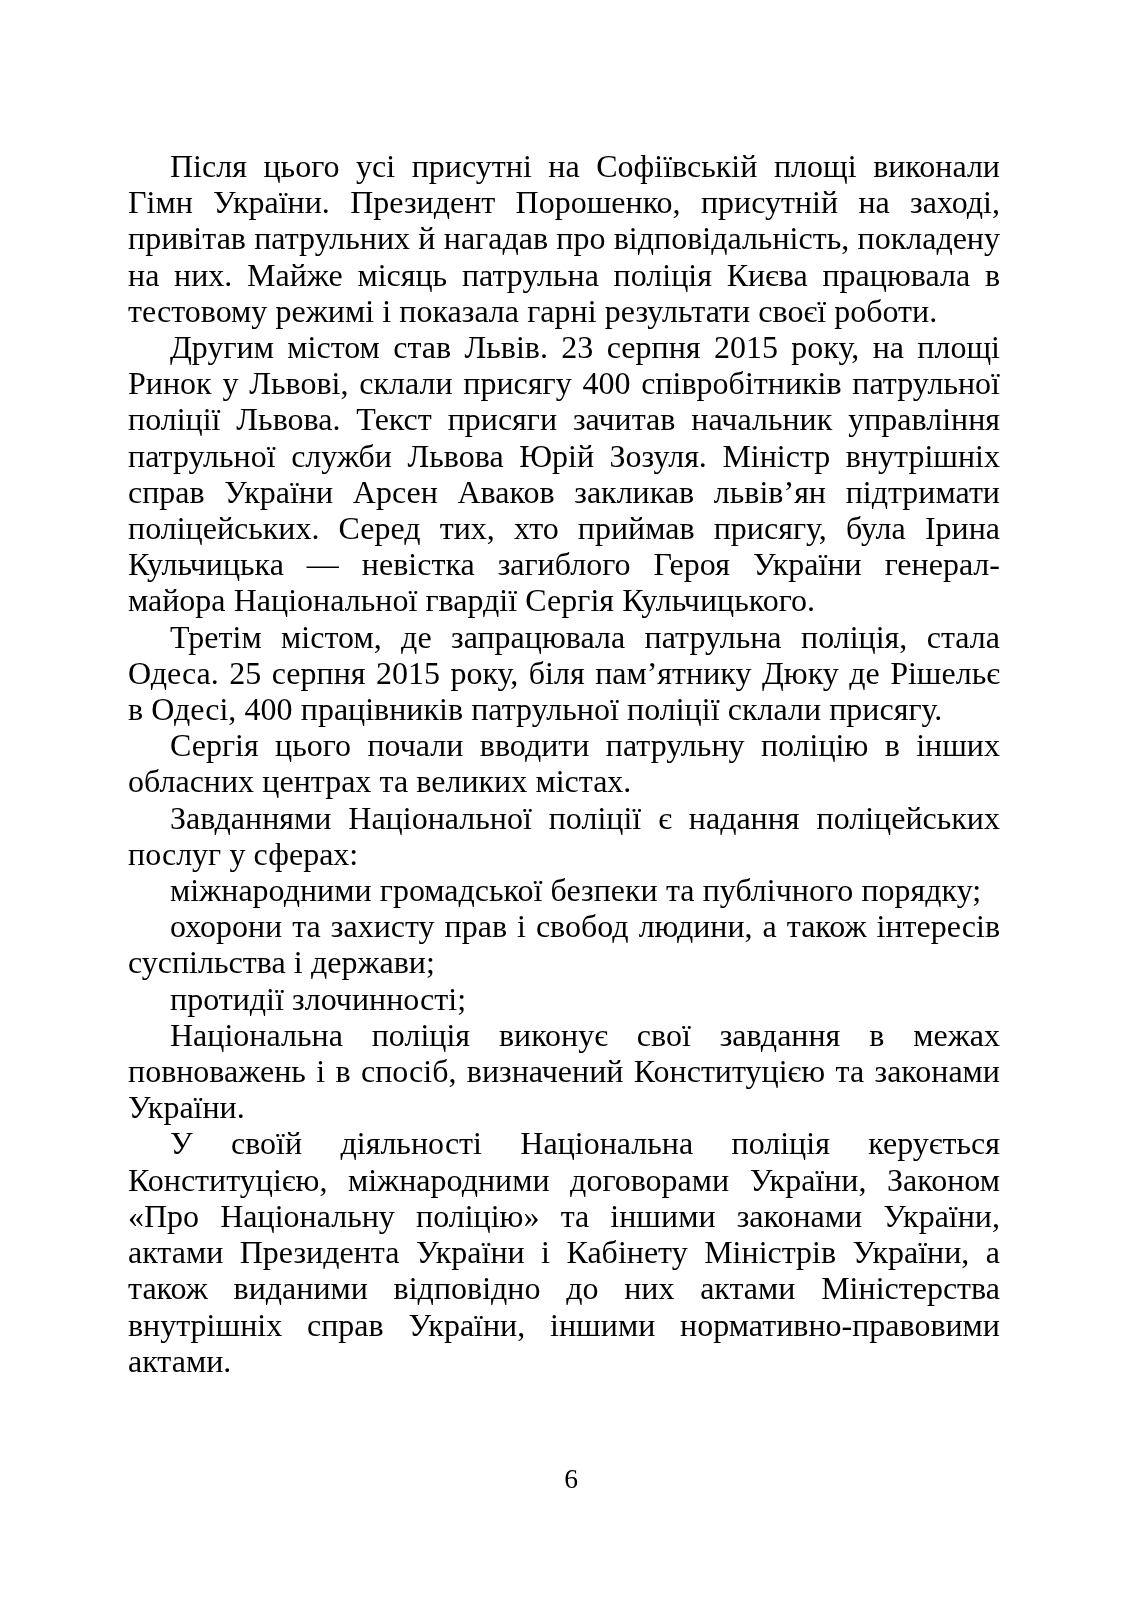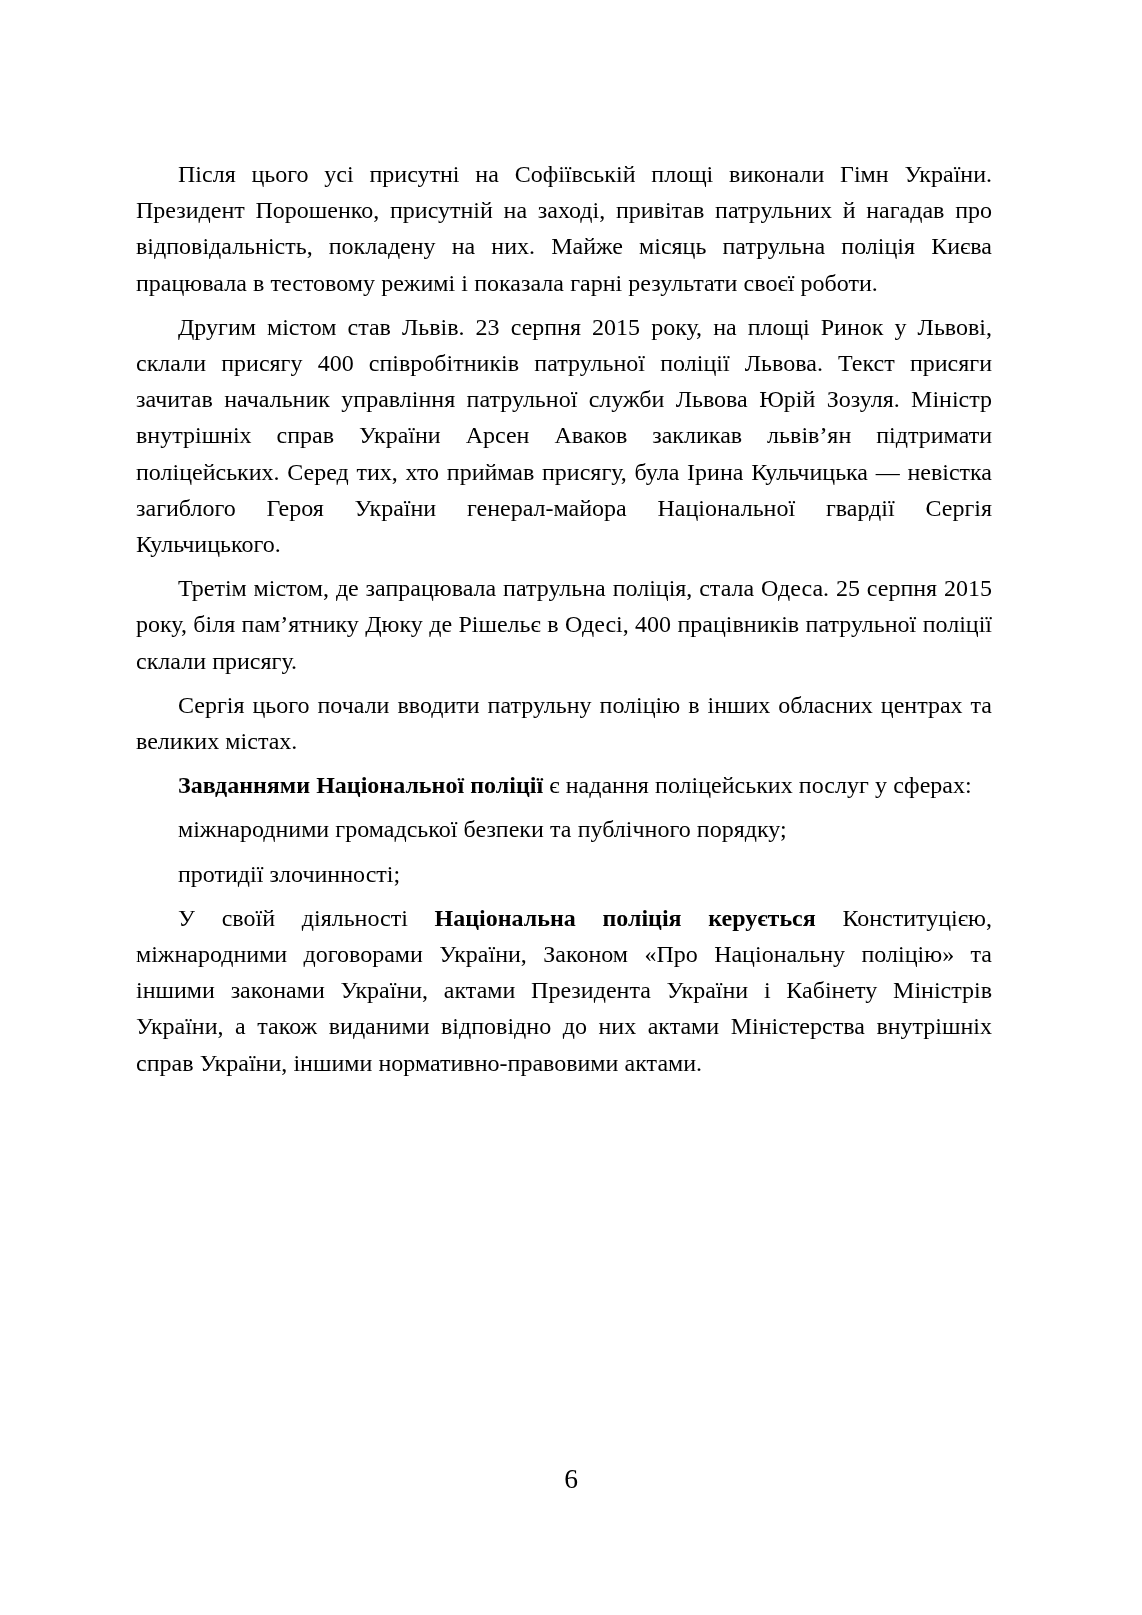--- a/index.html
+++ b/index.html
@@ -18,32 +18,32 @@
     box-sizing: border-box;
   }
   .text-column {
     position: absolute;
     left: 128px;
     top: 148px;
     width: 872px;
   }
   .para {
     font-family: "Liberation Serif", "DejaVu Serif", serif;
-    font-size: 24px;
+    font-size: 32px;
     line-height: 36.2px;
     color: #000000;
     text-align: justify;
     text-justify: inter-word;
-    margin: 8px;
+    margin: 0;
     text-indent: 42px;
     hyphens: none;
     word-spacing: 0.2px;
   }
   .para .bold {
-    font-weight: bold;
+    font-weight: normal;
   }
   .page-number {
     position: absolute;
     left: 0;
     top: 1462px;
     width: 1142px;
     text-align: center;
     font-family: "Liberation Serif", "DejaVu Serif", serif;
     font-size: 27.5px;
     line-height: 34px;
@@ -55,19 +55,21 @@
 
 <div class="page">
 
   <div class="text-column" id="body-column">
       <p class="para"><span>Після цього усі присутні на Софіївській площі виконали Гімн України. Президент Порошенко, присутній на заході, привітав патрульних й нагадав про відповідальність, покладену на них. Майже місяць патрульна поліція Києва працювала в тестовому режимі і показала гарні результати своєї роботи.</span></p>
       <p class="para"><span>Другим містом став Львів. 23 серпня 2015 року, на площі Ринок у Львові, склали присягу 400 співробітників патрульної поліції Львова. Текст присяги зачитав начальник управління патрульної служби Львова Юрій Зозуля. Міністр внутрішніх справ України Арсен Аваков закликав львів’ян підтримати поліцейських. Серед тих, хто приймав присягу, була Ірина Кульчицька — невістка загиблого Героя України генерал-майора Національної гвардії Сергія Кульчицького.</span></p>
       <p class="para"><span>Третім містом, де запрацювала патрульна поліція, стала Одеса. 25 серпня 2015 року, біля пам’ятнику Дюку де Рішельє в Одесі, 400 працівників патрульної поліції склали присягу.</span></p>
       <p class="para"><span>Сергія цього почали вводити патрульну поліцію в інших обласних центрах та великих містах.</span></p>
       <p class="para"><span class="bold">Завданнями Національної поліції</span><span> є надання поліцейських послуг у сферах:</span></p>
       <p class="para"><span>міжнародними громадської безпеки та публічного порядку;</span></p>
+      <p class="para"><span>охорони та захисту прав і свобод людини, а також інтересів суспільства і держави;</span></p>
       <p class="para"><span>протидії злочинності;</span></p>
+      <p class="para"><span class="bold">Національна поліція виконує свої завдання</span><span> в межах повноважень і в спосіб, визначений Конституцією та законами України.</span></p>
       <p class="para"><span>У своїй діяльності </span><span class="bold">Національна поліція керується</span><span> Конституцією, міжнародними договорами України, Законом «Про Національну поліцію» та іншими законами України, актами Президента України і Кабінету Міністрів України, а також виданими відповідно до них актами Міністерства внутрішніх справ України, іншими нормативно-правовими актами.</span></p>
     </div>
 
   <div class="page-number">6</div>
 
 </div>
 
 </body></html>

